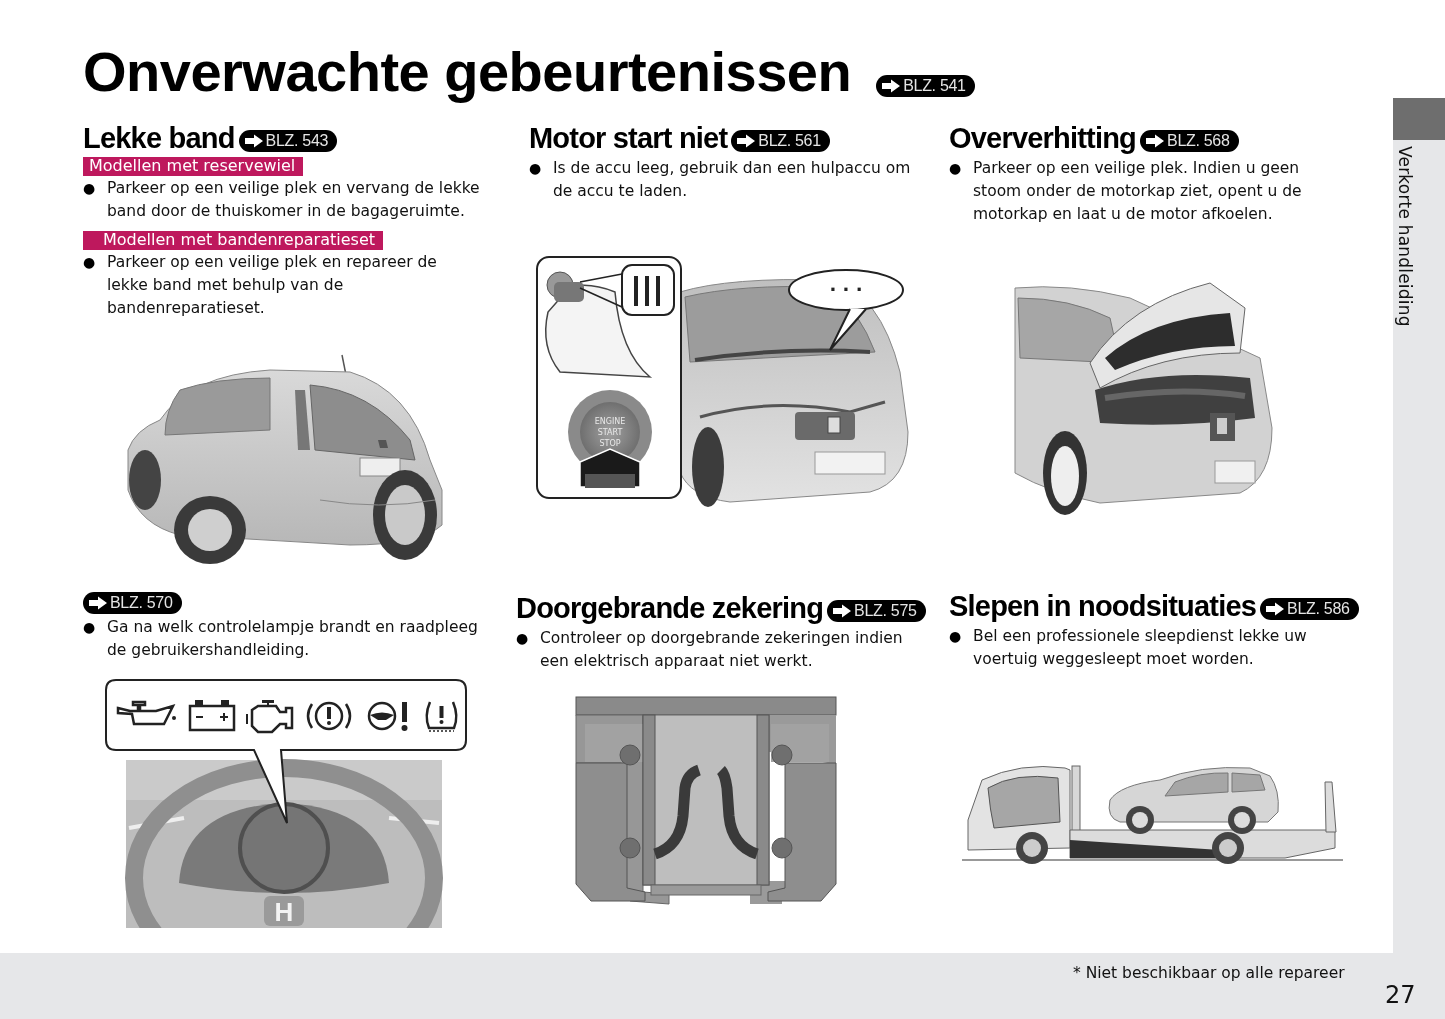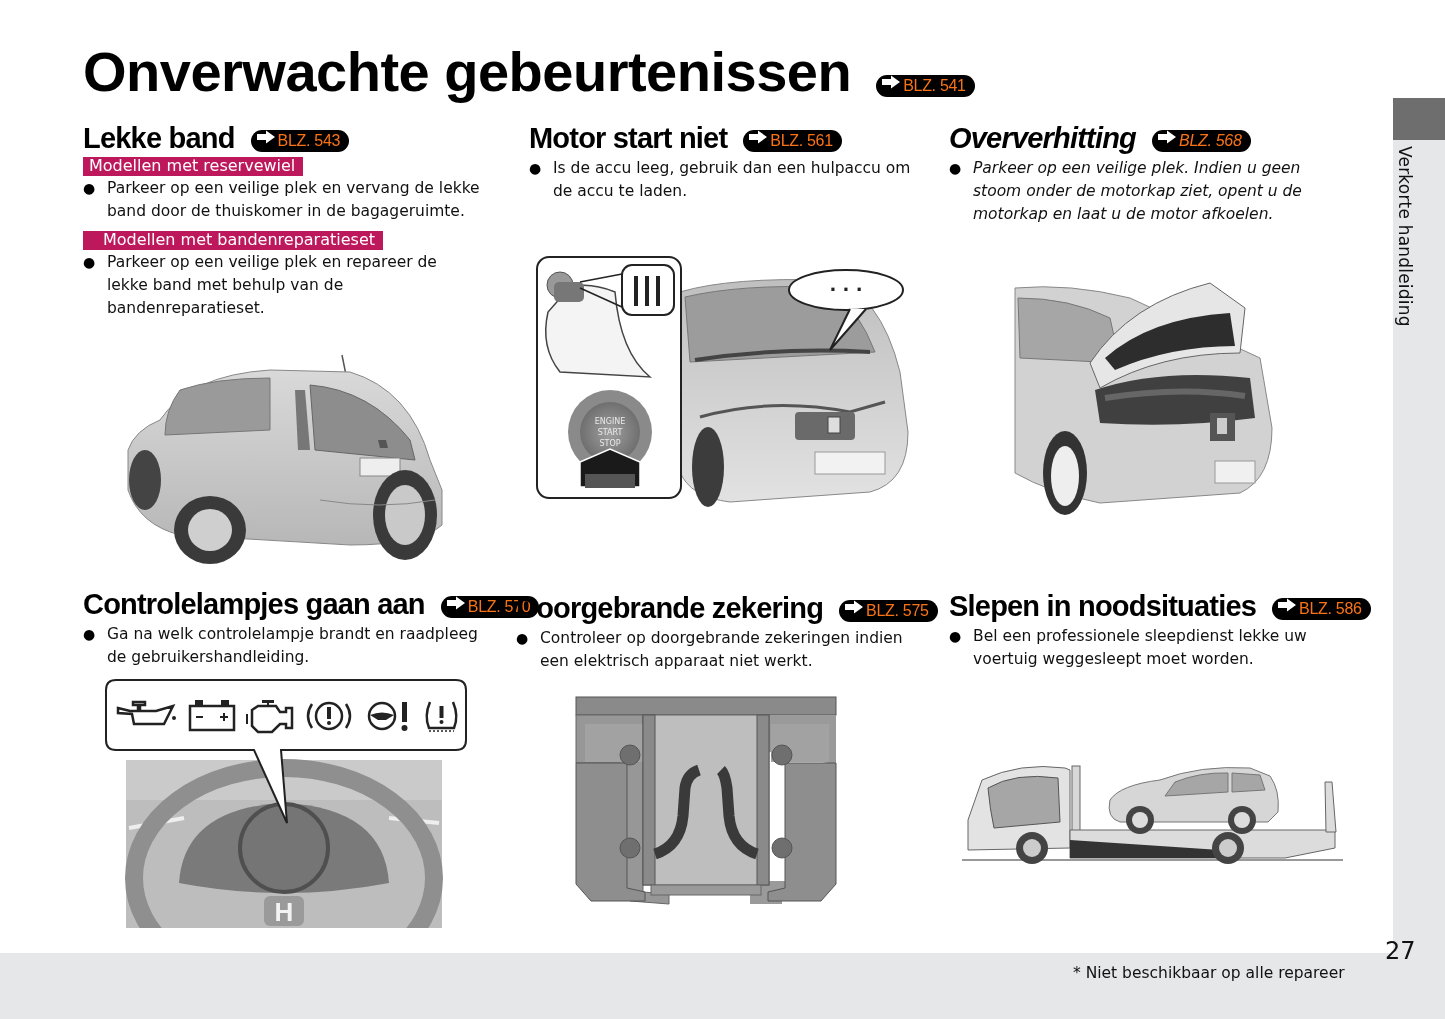--- a/index.html
+++ b/index.html
@@ -6,34 +6,34 @@
   html, body { width: 1445px; height: 1019px; background: #ffffff; overflow: hidden; }
   body { position: relative; font-family: "DejaVu Sans", sans-serif; color: #111; }
 
   .page-title {
     position: absolute; left: 83px; top: 44px;
     font-family: "Liberation Sans", sans-serif; font-weight: bold;
     font-size: 56px; letter-spacing: -0.5px; color: #000; line-height: 1;
     display: flex; align-items: flex-end; gap: 25px;
   }
   .ref-badge {
-    display: inline-flex; gap: 2px;
-    background: #000; color: #f97316; border-radius: 12px;
+    display: inline-flex; align-items: center; gap: 2px;
+    background: #000; color: #e5e5e5; border-radius: 12px;
     font-family: "Liberation Sans", sans-serif; font-weight: normal;
     font-size: 16px; height: 22px; padding: 0 9px 0 5px; line-height: 22px;
     letter-spacing: -0.3px; white-space: nowrap;
   }
   .ref-badge .arrow { display: inline-block; width: 20px; height: 14px; }
   .page-title .ref-badge { margin-bottom: 3px; }
 
   .section { position: absolute; width: 415px; }
   .sec-title {
     font-family: "Liberation Sans", sans-serif; font-weight: bold;
     font-size: 29px; letter-spacing: -0.8px; color: #000;
-    display: flex; align-items: center; gap: 16px; line-height: 1.15;
+    display: flex; align-items: center; gap: 4px; line-height: 1.15;
     white-space: nowrap;
   }
   .sec-title .ref-badge { margin-top: 4px; }
   .subhead {
     display: inline-block; background: #be185d; color: #fff;
     font-size: 16px; padding: 0 8px 1px 6px; margin-top: 2px; line-height: 18px;
   }
   .bullet {
     display: flex; font-size: 15.5px; line-height: 23px; color: #111; margin-top: 1px;
   }
@@ -45,21 +45,21 @@
   .illus { position: absolute; }
 
   .side-tab-block { position: absolute; left: 1393px; top: 98px; width: 52px; height: 42px; background: #6e6e6e; }
   .side-tab { position: absolute; left: 1393px; top: 140px; width: 52px; height: 813px; background: #e6e7e9; }
   .side-label {
     position: absolute; left: 1395px; top: 146px;
     writing-mode: vertical-rl; font-size: 17px; color: #111; letter-spacing: 0.2px;
   }
   .footer-band { position: absolute; left: 0; top: 953px; width: 1445px; height: 66px; background: #e6e7e9; }
   .footer-note { position: absolute; left: 1073px; top: 964px; font-size: 15.5px; color: #111; }
-  .page-number { position: absolute; left: 1385px; top: 937px; font-size: 24px; color: #111; }
+  .page-number { position: absolute; left: 1385px; top: 981px; font-size: 24px; color: #111; }
 </style>
 </head>
 <body>
 
 <svg width="0" height="0" style="position:absolute">
   <defs>
     <symbol id="ref-arrow" viewBox="0 0 20 14">
       <path d="M1 4 H10 V0.5 L19 7 L10 13.5 V10 H1 Z" fill="#fff"></path>
     </symbol>
   </defs>
@@ -172,21 +172,21 @@
   <rect x="126" y="24" width="4" height="30" fill="#222"></rect>
   <circle cx="80" cy="180" r="42" fill="#8a8a8a"></circle>
   <circle cx="80" cy="180" r="30" fill="url(#btng)"></circle>
   <text x="80" y="172" text-anchor="middle" font-family="DejaVu Sans, sans-serif" font-size="8" fill="#e8e8e8">ENGINE</text>
   <text x="80" y="183" text-anchor="middle" font-family="DejaVu Sans, sans-serif" font-size="8" fill="#e8e8e8">START</text>
   <text x="80" y="194" text-anchor="middle" font-family="DejaVu Sans, sans-serif" font-size="8" fill="#e8e8e8">STOP</text>
   <path d="M50 210 L80 197 L110 210 L110 235 L50 235 Z" fill="#1a1a1a" stroke="#fff" stroke-width="1.5"></path>
   <rect x="55" y="222" width="50" height="14" fill="#555"></rect>
 </svg>
 
-<div class="section" style="left:949px; top:122px;font-style:italic;">
+<div class="section" style="left:949px; top:122px;">
   <div class="sec-title">
     <span>Oververhitting</span>
     <span class="ref-badge">
       <svg class="arrow">
           <use href="#ref-arrow"></use>
         </svg>
       <span>BLZ. 568</span>
     </span>
   </div>
   <div class="bullet" style="margin-top:2px;">
@@ -204,21 +204,20 @@
   <path d="M95 120 Q170 108 235 118" stroke="#666" stroke-width="6" fill="none"></path>
   <rect x="200" y="135" width="25" height="28" fill="#555"></rect>
   <rect x="207" y="140" width="10" height="16" fill="#ccc"></rect>
   <rect x="205" y="183" width="40" height="22" fill="#f0f0f0" stroke="#999"></rect>
   <ellipse cx="55" cy="195" rx="22" ry="42" fill="#333"></ellipse>
   <ellipse cx="55" cy="198" rx="14" ry="30" fill="#eee"></ellipse>
 </svg>
 
 <div class="section" style="left:83px; top:588px;">
   <div class="sec-title">
-    <span>Controlelampjes gaan aan</span>
     <span class="ref-badge">
       <svg class="arrow">
           <use href="#ref-arrow"></use>
         </svg>
       <span>BLZ. 570</span>
     </span>
   </div>
   <div class="bullet" style="margin-top:2px;">
     <span class="dot">●</span>
     <span class="txt" style="max-width:385px;">Ga na welk controlelampje brandt en raadpleeg de gebruikershandleiding.</span>

